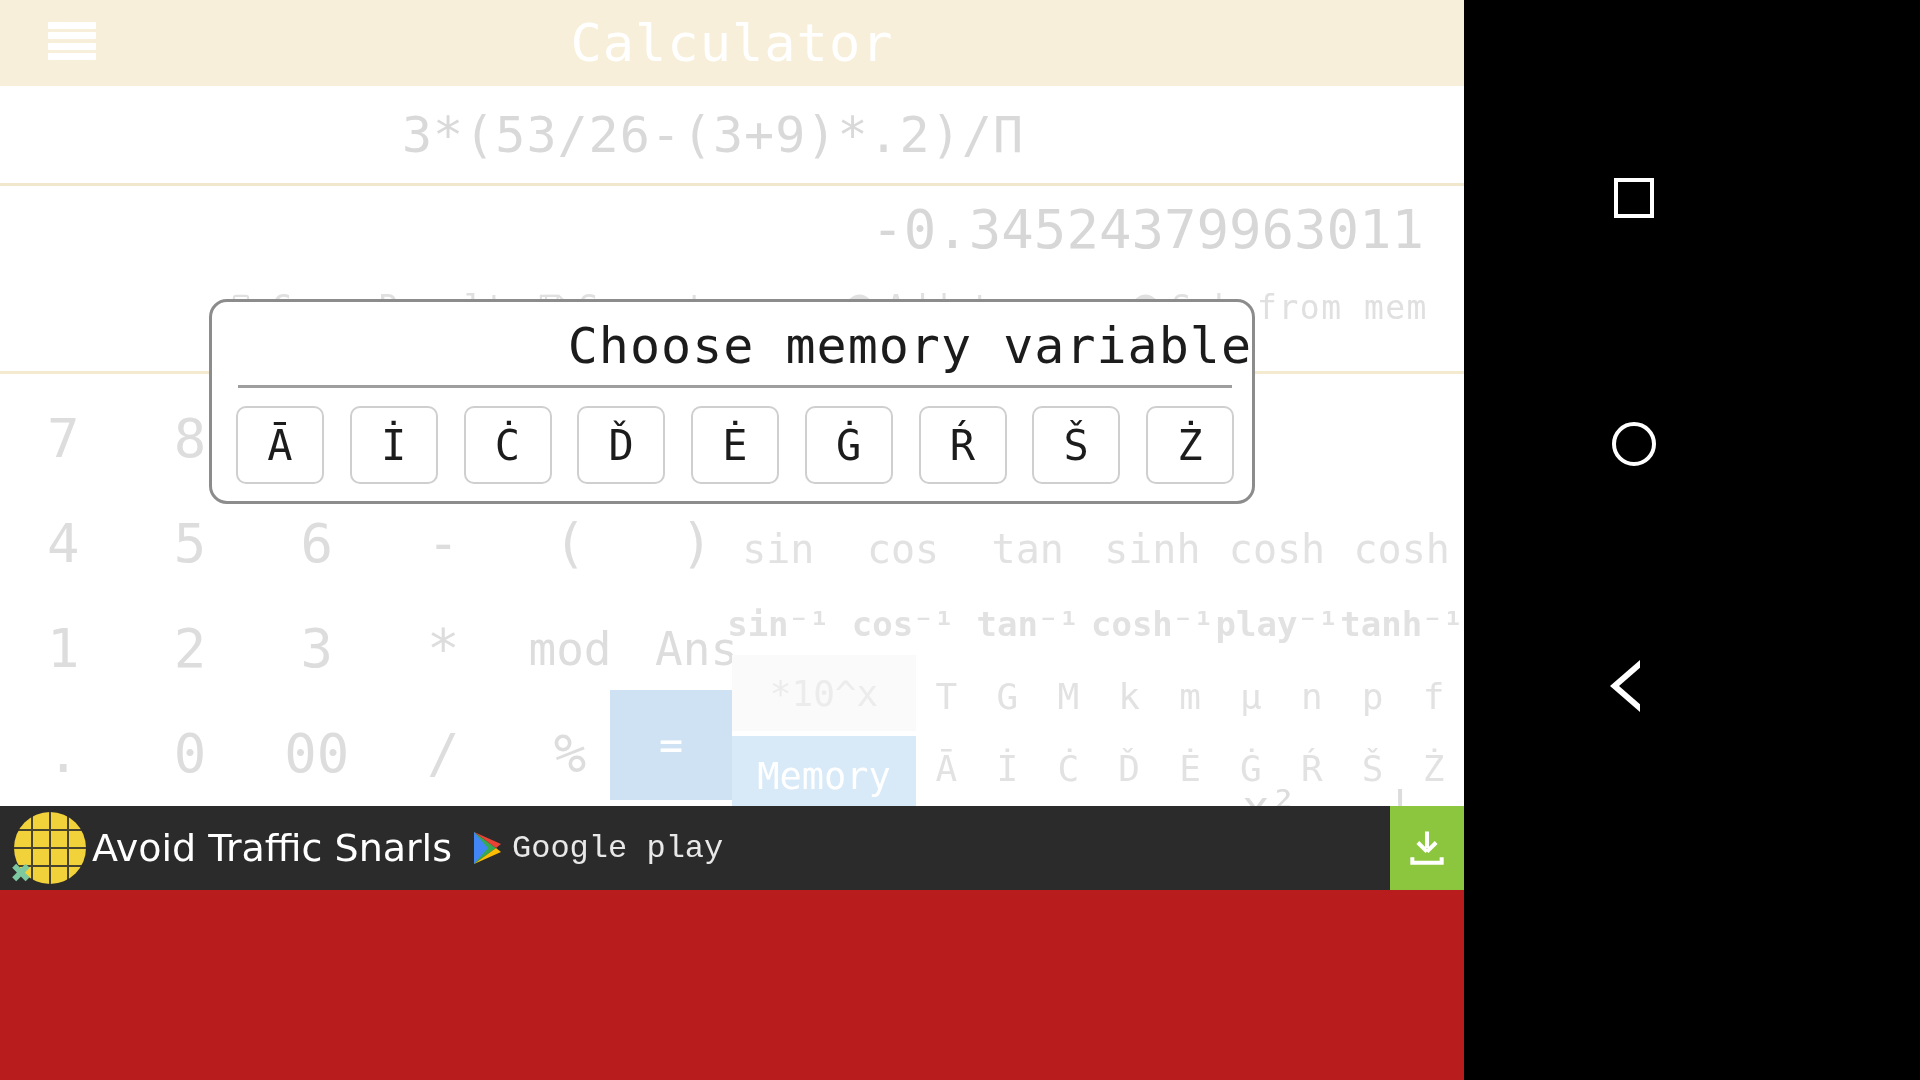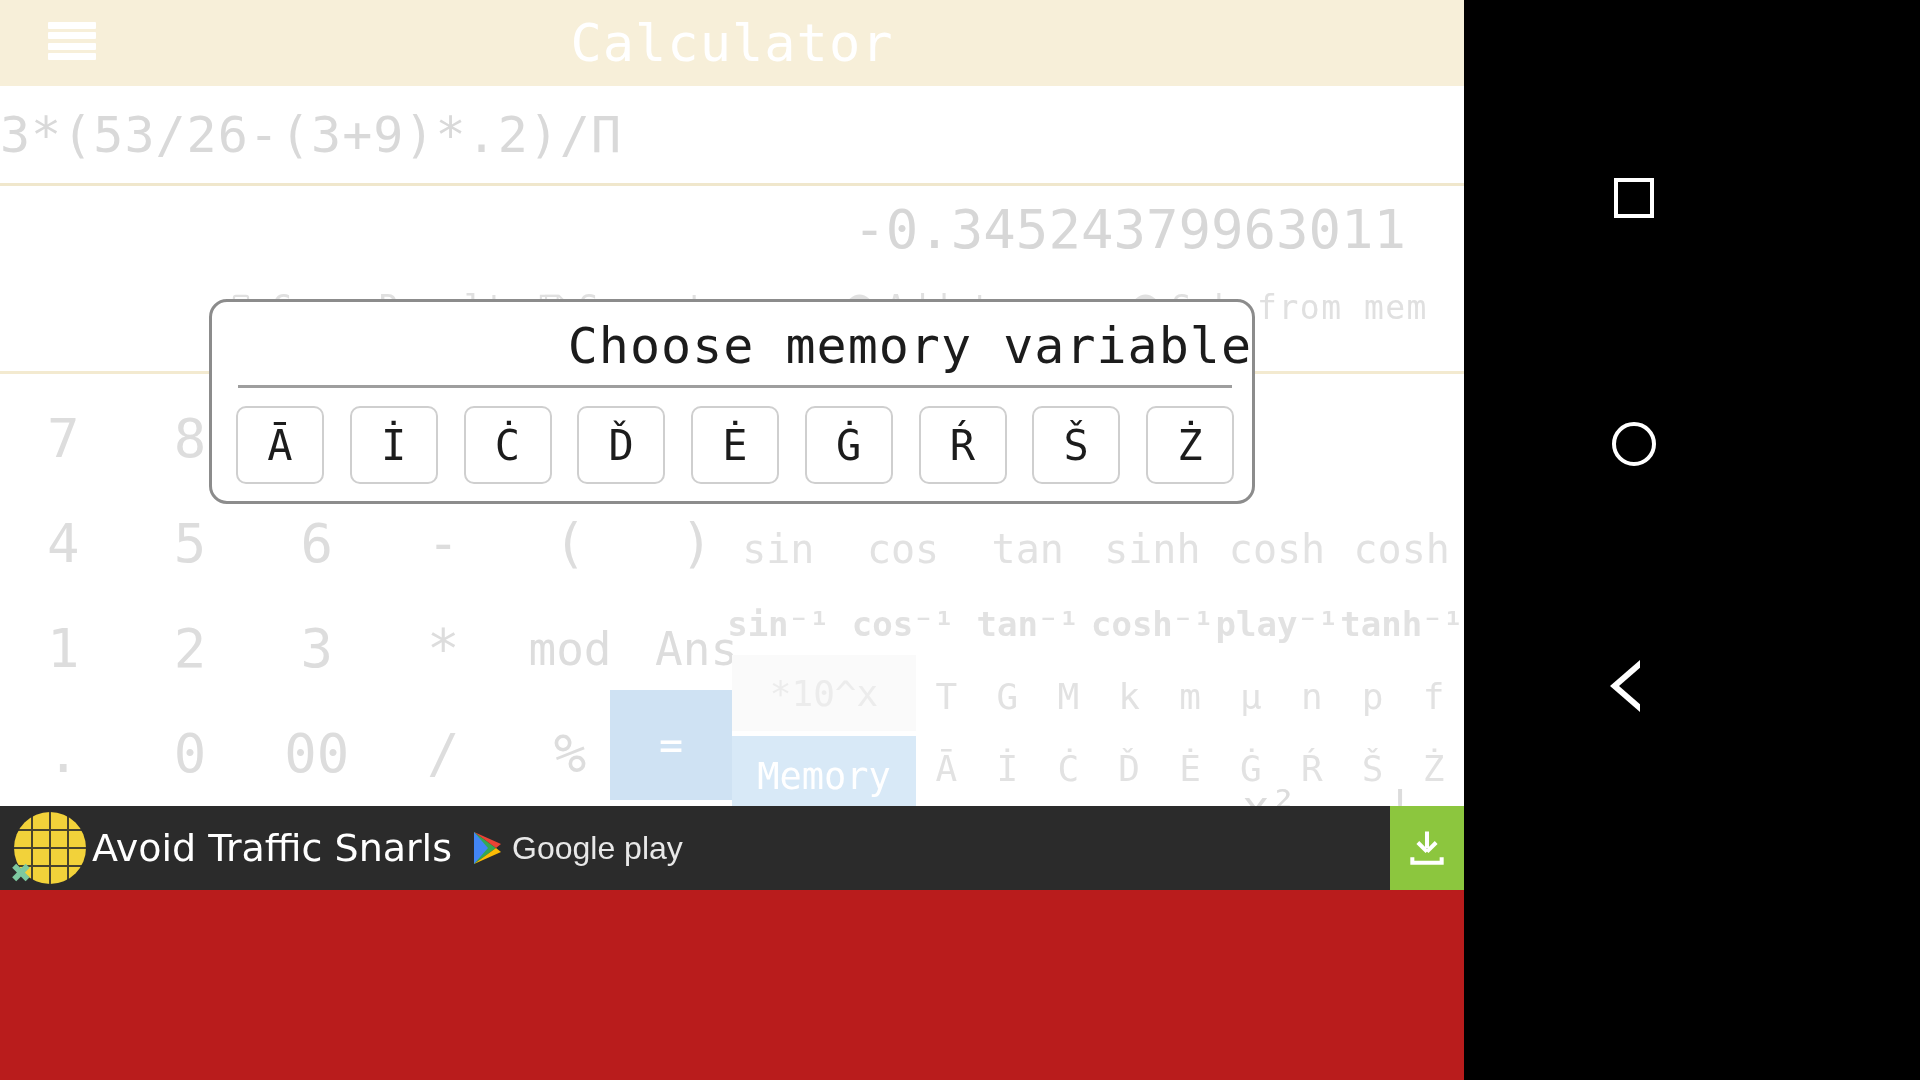--- a/index.html
+++ b/index.html
@@ -30,35 +30,35 @@
     letter-spacing:1px; line-height:86px; font-weight:400;
   }
 
   
   .display-zone {
     position:absolute; left:0; top:86px; width:1464px; height:300px;
     background:#ffffff;
   }
   .expr-row {
     position:absolute; left:0; top:0; width:1464px; height:97px;
-    display:flex; align-items:center; justify-content:flex-start;
+    display:flex; align-items:center; justify-content:center;
     padding-right:38px;
   }
   .expr-text {
     color:#d9d9d9; font-size:50px; letter-spacing:1px;
     font-family:"DejaVu Sans Mono", monospace; white-space:nowrap;
   }
   .hr-1 {
     position:absolute; left:0; top:97px; width:1464px; height:3px;
     background:#f0e7cc;
   }
   .result-row {
     position:absolute; left:0; top:100px; width:1464px; height:86px;
     display:flex; align-items:center; justify-content:flex-end;
-    padding-right:58px;
+    padding-right:40px;
   }
   .result-text {
     color:#d7d7d7; font-size:54px; letter-spacing:0px;
     font-family:"DejaVu Sans Mono", monospace; white-space:nowrap;
   }
   .actions-row {
     position:absolute; left:0; top:186px; width:1464px; height:70px;
     display:flex; align-items:center; justify-content:flex-end;
     padding-right:36px; gap:0px;
   }
@@ -181,21 +181,21 @@
   .ad-text {
     position:absolute; left:92px; top:0; height:84px;
     display:flex; align-items:center; color:#ffffff;
     font-size:38px; font-family:"DejaVu Sans", sans-serif;
   }
   .gplay {
     position:absolute; left:470px; top:0; height:84px;
     display:flex; align-items:center; gap:8px;
   }
   .gplay-label {
-    color:#e8e8e8; font-size:32px; font-family:Liberation Sans, sans-serif;
+    color:#e8e8e8; font-size:32px; font-family:Liberation Mono, monospace;
   }
   .ad-cta {
     position:absolute; right:0; top:0; width:74px; height:84px;
     background:#8cc63e; display:flex; align-items:center; justify-content:center;
   }
 
   
   .navbar {
     position:absolute; left:1464px; top:0; width:456px; height:1080px;
     background:#000000;

